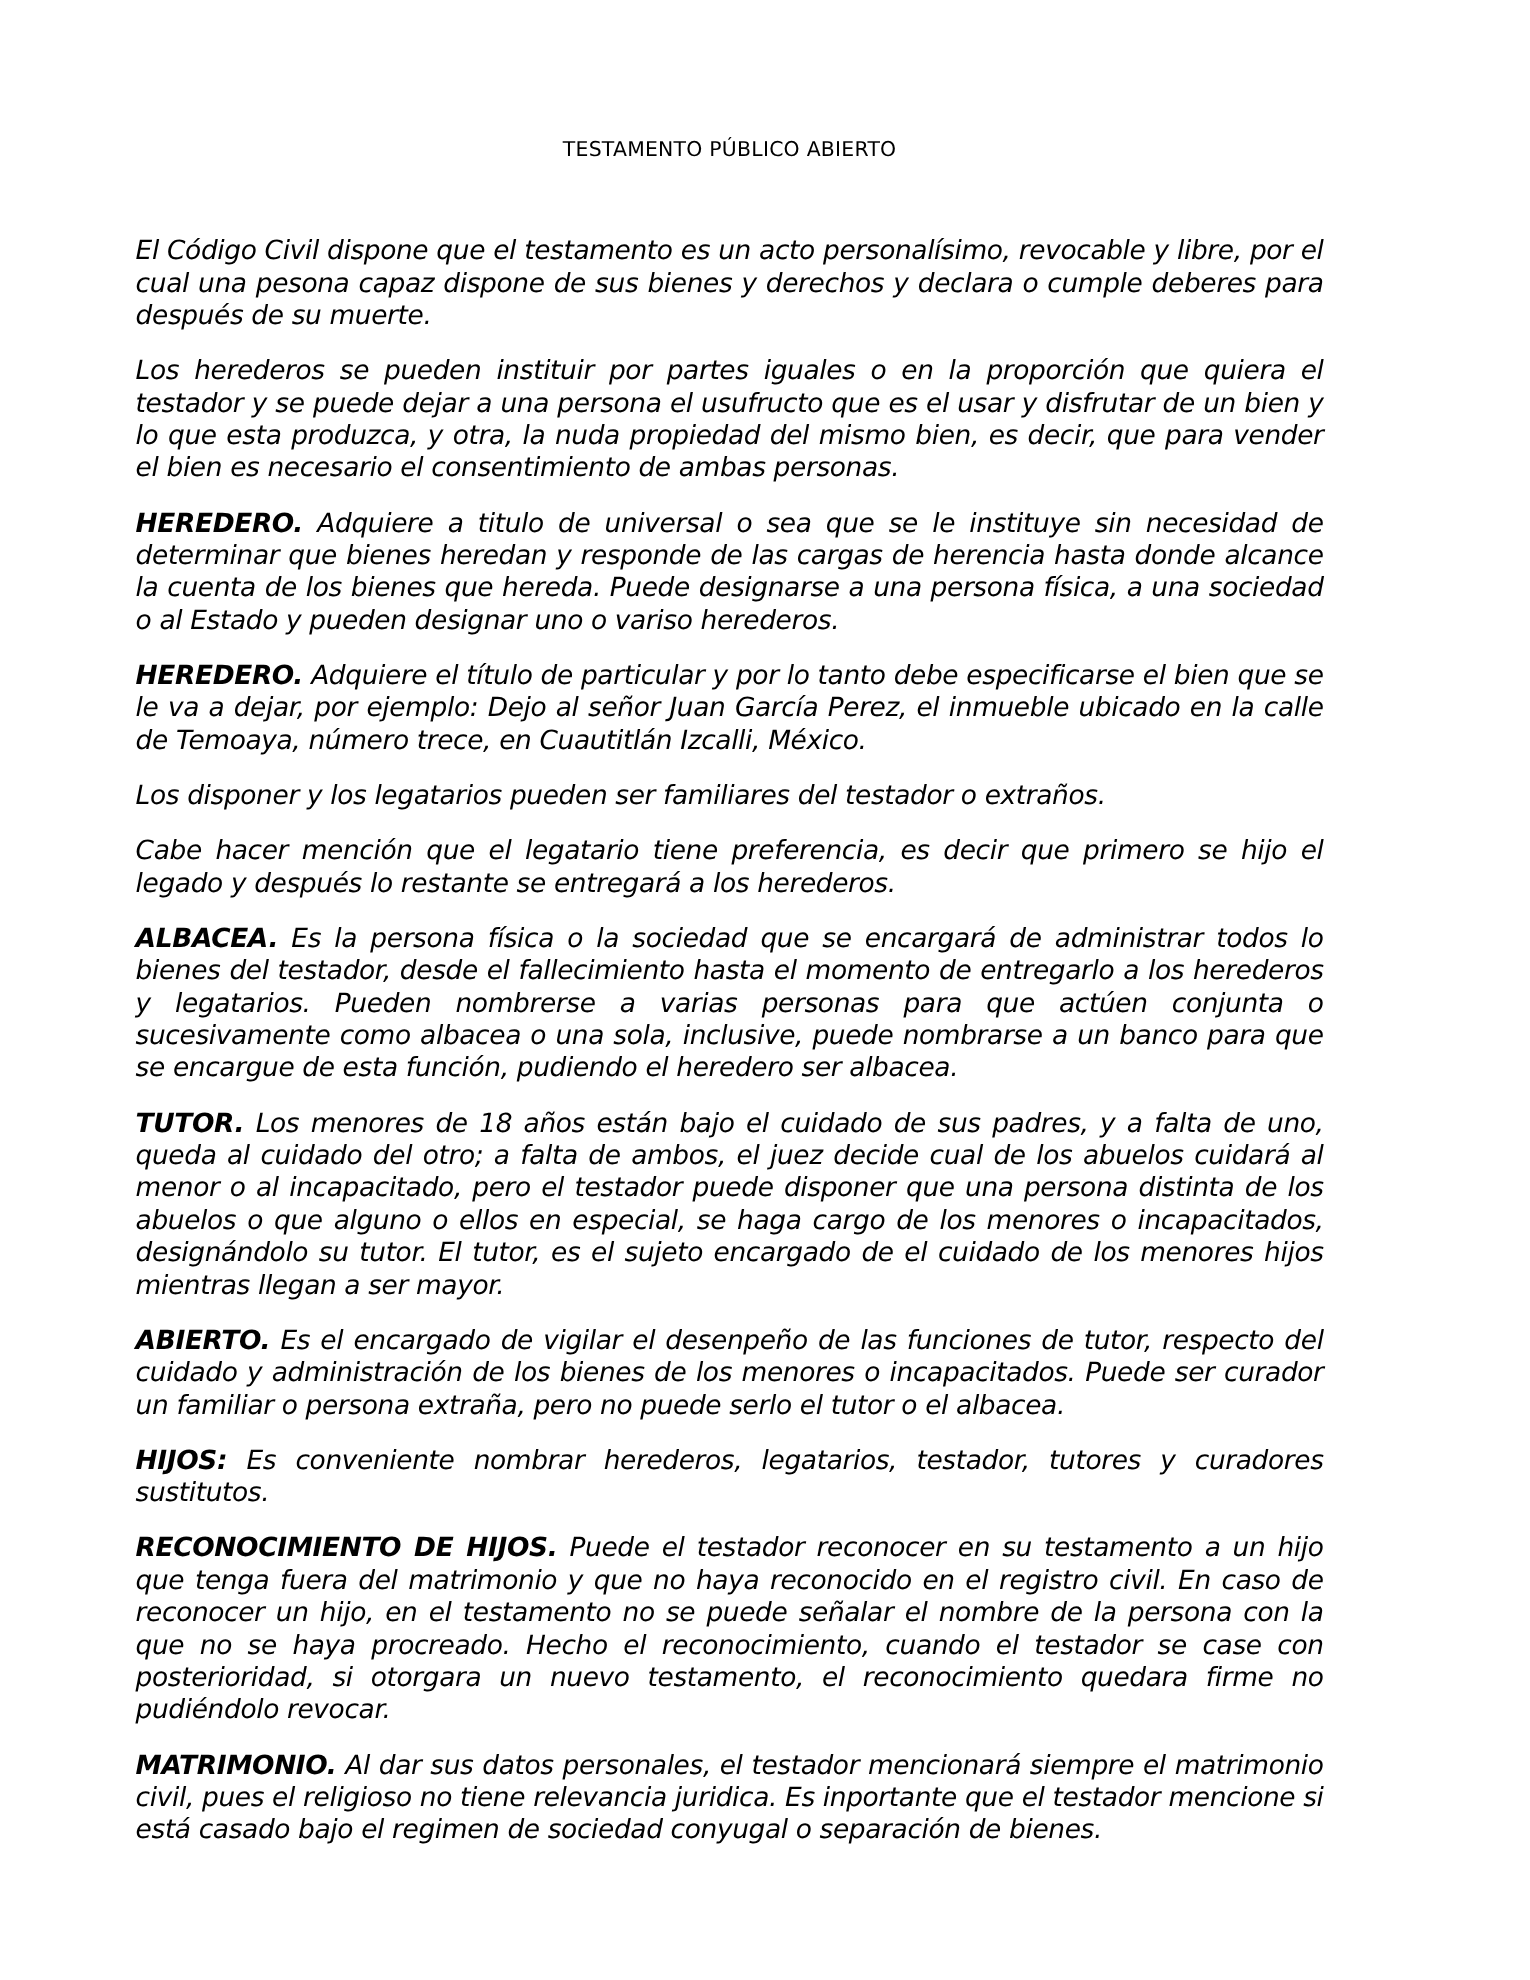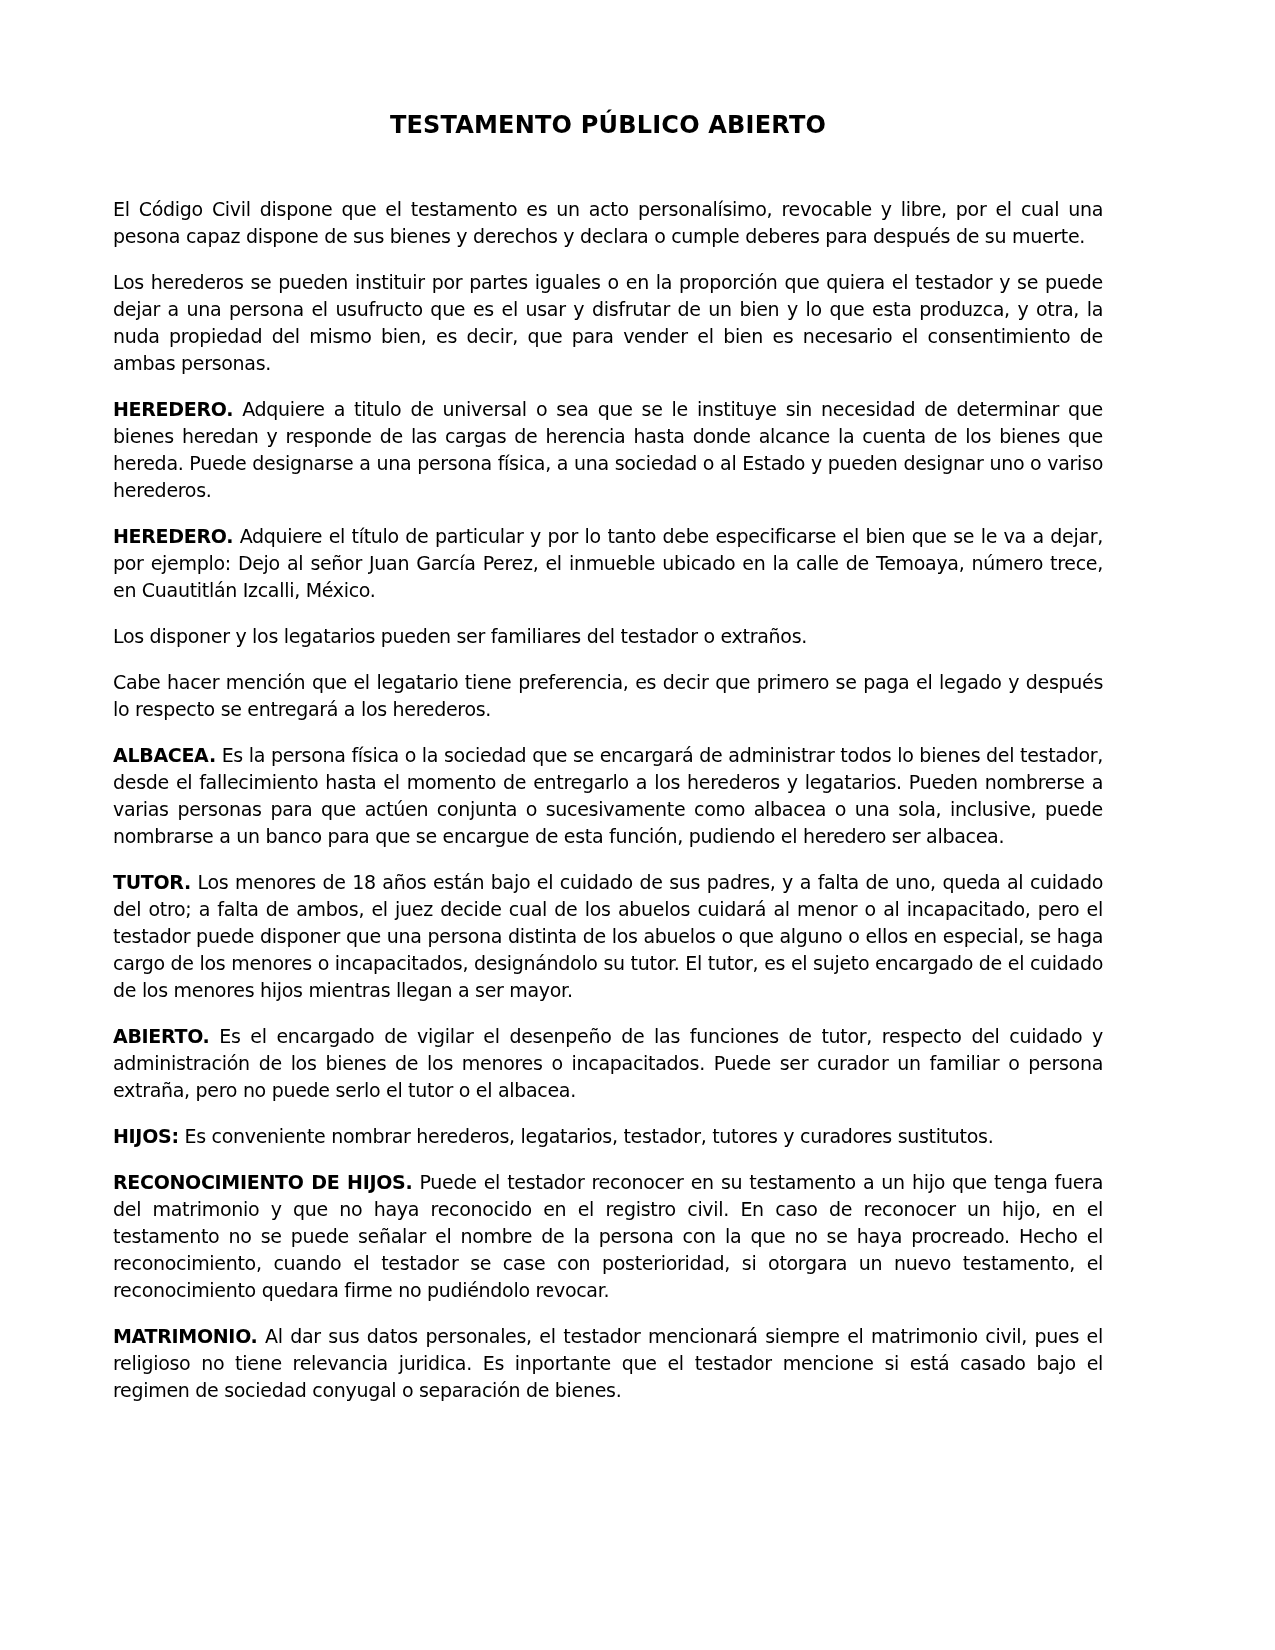--- a/index.html
+++ b/index.html
@@ -16,34 +16,35 @@
     font-family: "DejaVu Sans", sans-serif;
     overflow: hidden;
   }
   .content {
     position: absolute;
     left: 113px;
     top: 112px;
     width: 990px;
   }
   .doc-title {
-    font-size: 24px;
+    font-size: 17px;
     line-height: 27px;
-    font-weight: bold;
+    font-weight: normal;
     text-align: center;
     margin: 0 0 57px 0;
     letter-spacing: 0.2px;
   }
   .para {
-    font-size: 19px;
+    font-size: 22px;
     line-height: 27px;
     letter-spacing: -0.3px;
     text-align: justify;
     margin: 0 0 19px 0;
     hyphens: none;
+    font-style: italic;
   }
   .para .lead {
     font-weight: bold;
   }
 </style>
 </head>
 <body>
 
 <div class="page">
   <div class="content">
@@ -53,21 +54,21 @@
     <p class="para"><b class="lead"></b> <span>El Código Civil dispone que el testamento es un acto personalísimo, revocable y libre, por el cual una pesona capaz dispone de sus bienes y derechos y declara o cumple deberes para después de su muerte.</span></p>
 
     <p class="para"><b class="lead"></b> <span>Los herederos se pueden instituir por partes iguales o en la proporción que quiera el testador y se puede dejar a una persona el usufructo que es el usar y disfrutar de un bien y lo que esta produzca, y otra, la nuda propiedad del mismo bien, es decir, que para vender el bien es necesario el consentimiento de ambas personas.</span></p>
 
     <p class="para"><b class="lead">HEREDERO.</b> <span>Adquiere a titulo de universal o sea que se le instituye sin necesidad de determinar que bienes heredan y responde de las cargas de herencia hasta donde alcance la cuenta de los bienes que hereda. Puede designarse a una persona física, a una sociedad o al Estado y pueden designar uno o variso herederos.</span></p>
 
     <p class="para"><b class="lead">HEREDERO.</b> <span>Adquiere el título de particular y por lo tanto debe especificarse el bien que se le va a dejar, por ejemplo: Dejo al señor Juan García Perez, el inmueble ubicado en la calle de Temoaya, número trece, en Cuautitlán Izcalli, México.</span></p>
 
     <p class="para"><b class="lead"></b> <span>Los disponer y los legatarios pueden ser familiares del testador o extraños.</span></p>
 
-    <p class="para"><b class="lead"></b> <span>Cabe hacer mención que el legatario tiene preferencia, es decir que primero se paga el legado y después lo respecto se entregará a los herederos.</span></p>
+    <p class="para"><b class="lead"></b> <span>Cabe hacer mención que el legatario tiene preferencia, es decir que primero se hijo el legado y después lo restante se entregará a los herederos.</span></p>
 
     <p class="para"><b class="lead">ALBACEA.</b> <span>Es la persona física o la sociedad que se encargará de administrar todos lo bienes del testador, desde el fallecimiento hasta el momento de entregarlo a los herederos y legatarios. Pueden nombrerse a varias personas para que actúen conjunta o sucesivamente como albacea o una sola, inclusive, puede nombrarse a un banco para que se encargue de esta función, pudiendo el heredero ser albacea.</span></p>
 
     <p class="para"><b class="lead">TUTOR.</b> <span>Los menores de 18 años están bajo el cuidado de sus padres, y a falta de uno, queda al cuidado del otro; a falta de ambos, el juez decide cual de los abuelos cuidará al menor o al incapacitado, pero el testador puede disponer que una persona distinta de los abuelos o que alguno o ellos en especial, se haga cargo de los menores o incapacitados, designándolo su tutor. El tutor, es el sujeto encargado de el cuidado de los menores hijos mientras llegan a ser mayor.</span></p>
 
     <p class="para"><b class="lead">ABIERTO.</b> <span>Es el encargado de vigilar el desenpeño de las funciones de tutor, respecto del cuidado y administración de los bienes de los menores o incapacitados. Puede ser curador un familiar o persona extraña, pero no puede serlo el tutor o el albacea.</span></p>
 
     <p class="para"><b class="lead">HIJOS:</b> <span>Es conveniente nombrar herederos, legatarios, testador, tutores y curadores sustitutos.</span></p>
 
     <p class="para"><b class="lead">RECONOCIMIENTO DE HIJOS.</b> <span>Puede el testador reconocer en su testamento a un hijo que tenga fuera del matrimonio y que no haya reconocido en el registro civil. En caso de reconocer un hijo, en el testamento no se puede señalar el nombre de la persona con la que no se haya procreado. Hecho el reconocimiento, cuando el testador se case con posterioridad, si otorgara un nuevo testamento, el reconocimiento quedara firme no pudiéndolo revocar.</span></p>

